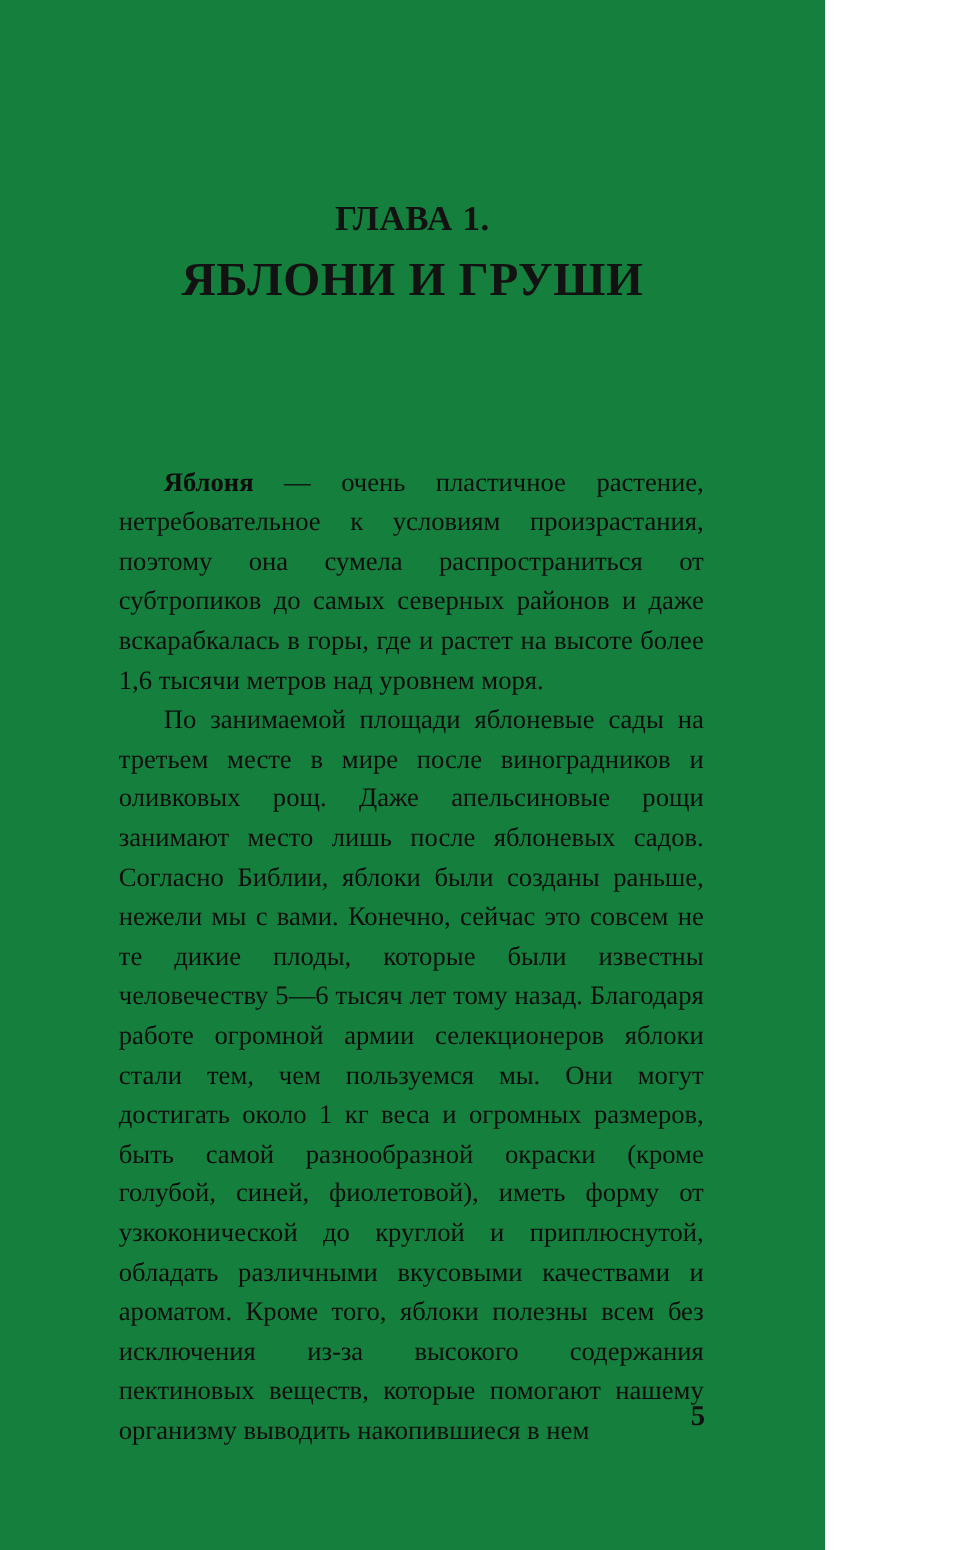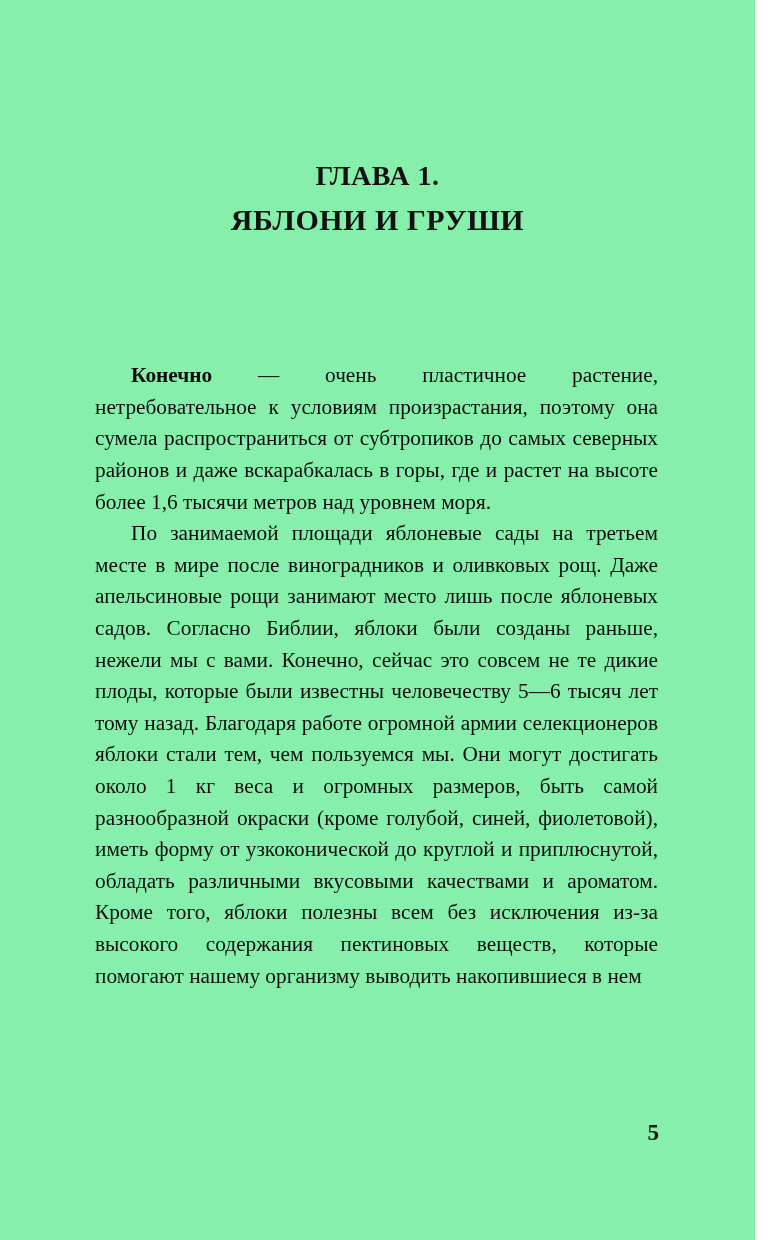--- a/index.html
+++ b/index.html
@@ -9,42 +9,42 @@
   }
   body {
     width: 768px;
     height: 1240px;
     overflow: hidden;
     font-family: "Liberation Serif", "DejaVu Serif", serif;
     color: #0d0d0d;
   }
   .page {
     position: relative;
-    width: 755px;
+    width: 660px;
     height: 1240px;
     box-sizing: border-box;
     padding: 0;
-    background: #86efac;
+    background: #15803d;
   }
   .chapter-head {
     margin: 0;
     padding-top: 158px;
     text-align: center;
   }
   .chapter-number {
     display: block;
     font-size: 28px;
     font-weight: bold;
     letter-spacing: 0.5px;
     line-height: 1.26;
     color: #121212;
   }
   .chapter-title {
     display: block;
-    font-size: 30px;
+    font-size: 38px;
     font-weight: bold;
     letter-spacing: 0.5px;
     line-height: 1.3;
     margin-top: 7px;
     color: #121212;
   }
   .body-block {
     margin: 0;
     padding: 0 97px 0 95px;
     padding-top: 121px;
@@ -77,19 +77,19 @@
 <body>
 
 <div class="page">
 
   <header class="chapter-head">
     <span class="chapter-number">ГЛАВА 1.</span>
     <span class="chapter-title">ЯБЛОНИ И ГРУШИ</span>
   </header>
 
   <section class="body-block">
-    <p class="para"><span class="lead">Конечно</span><span> — очень пластичное растение, нетребовательное к условиям произрастания, поэтому она сумела распространиться от субтропиков до самых северных районов и даже вскарабкалась в горы, где и растет на высоте более 1,6 тысячи метров над уровнем моря.</span></p>
+    <p class="para"><span class="lead">Яблоня</span><span> — очень пластичное растение, нетребовательное к условиям произрастания, поэтому она сумела распространиться от субтропиков до самых северных районов и даже вскарабкалась в горы, где и растет на высоте более 1,6 тысячи метров над уровнем моря.</span></p>
     <p class="para">По занимаемой площади яблоневые сады на третьем месте в мире после виноградников и оливковых рощ. Даже апельсиновые рощи занимают место лишь после яблоневых садов. Согласно Библии, яблоки были созданы раньше, нежели мы с вами. Конечно, сейчас это совсем не те дикие плоды, которые были известны человечеству 5—6 тысяч лет тому назад. Благодаря работе огромной армии селекционеров яблоки стали тем, чем пользуемся мы. Они могут достигать около 1 кг веса и огромных размеров, быть самой разнообразной окраски (кроме голубой, синей, фиолетовой), иметь форму от узкоконической до круглой и приплюснутой, обладать различными вкусовыми качествами и ароматом. Кроме того, яблоки полезны всем без исключения из-за высокого содержания пектиновых веществ, которые помогают нашему организму выводить накопившиеся в нем</p>
   </section>
 
   <div class="folio">5</div>
 
 </div>
 
 </body></html>

